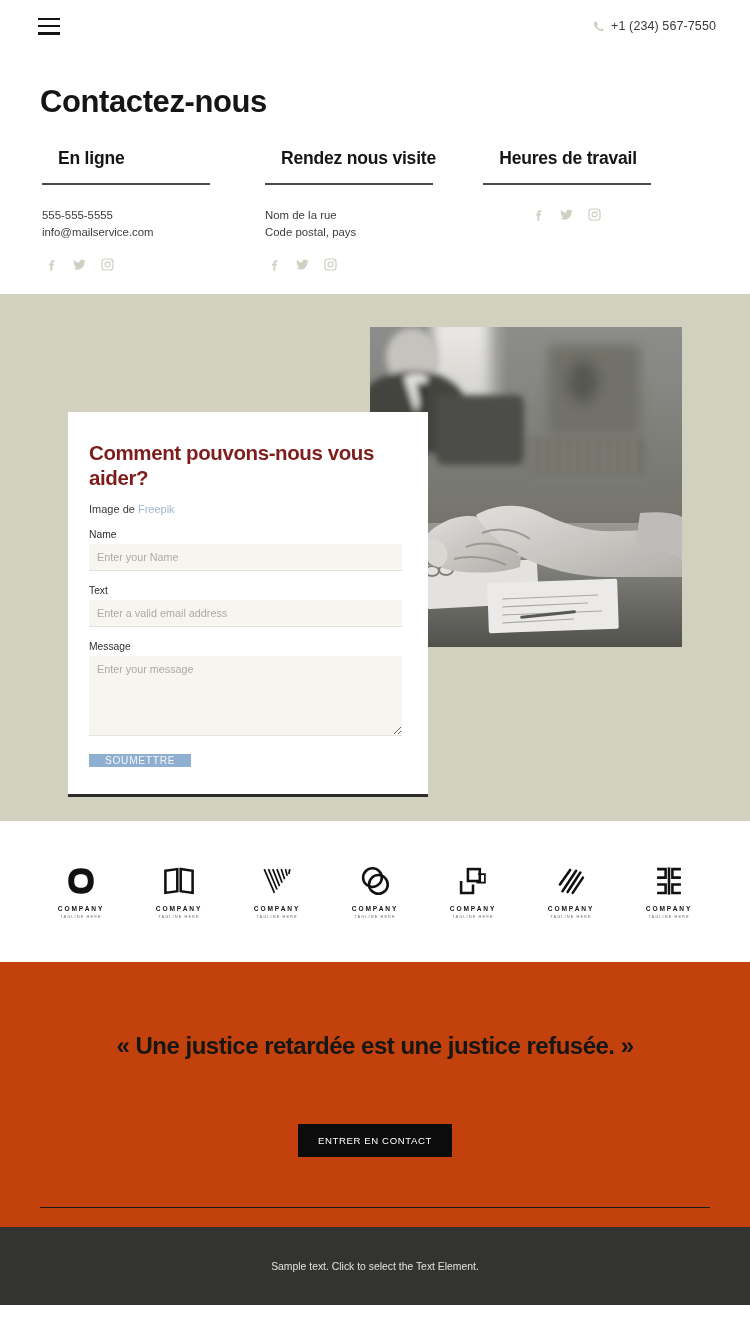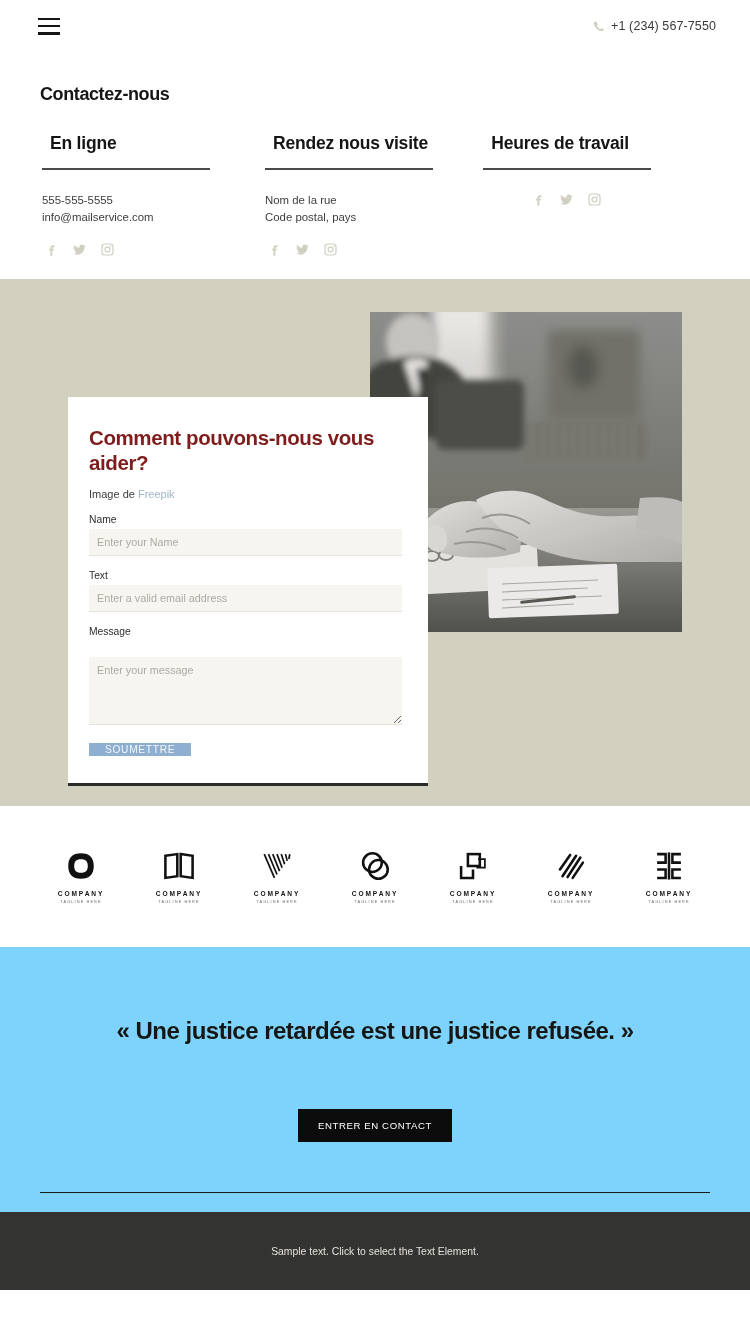--- a/index.html
+++ b/index.html
@@ -43,38 +43,38 @@
     gap: 6px;
     font-size: 12.5px;
     color: #3a3a38;
     letter-spacing: .1px;
   }
   .phone-icon { width: 13px; height: 13px; display: block; }
 
   
   .contact-section { background: #ffffff; padding: 22px 38px 0 38px; }
   .page-title {
-    font-size: 18px;
+    font-size: 31px;
     font-weight: 700;
     letter-spacing: -.4px;
     color: #151515;
     margin: 10px 0 28px 2px;
   }
   .columns { display: flex; }
   .col-online  { width: 230px; }
   .col-visit   { width: 225px; }
   .col-hours   { width: 240px; }
 
   .col-heading {
     font-size: 17.5px;
     font-weight: 700;
     color: #151515;
     letter-spacing: -.2px;
     margin-bottom: 14px;
-    margin-left: 12px;
+    margin-left: 20px;
   }
   .col-rule {
     height: 2px;
     background: #4a4a48;
     width: 168px;
     margin-bottom: 22px;
     margin-left: 4px;
   }
   .col-lines { margin-left: 4px; }
   .col-lines div {
@@ -146,21 +146,21 @@
     background: #f7f5f0;
     border: none;
     border-bottom: 1px solid #e6e3da;
     font-family: "Liberation Sans", sans-serif;
     font-size: 10.8px;
     color: #3c3c3a;
     padding: 7px 8px;
     outline: none;
   }
   .field input::placeholder, .field textarea::placeholder { color: #adaaa4; }
-  .field textarea { height: 68px; resize: vertical; margin-top: 16px; }
+  .field textarea { height: 80px; resize: vertical; }
   .submit-btn {
     margin-top: 14px;
     background: #8fafd0;
     border: none;
     color: #f4f7fb;
     font-family: "Liberation Sans", sans-serif;
     font-size: 10.2px;
     letter-spacing: .7px;
     padding: 1px 16px;
     cursor: pointer;
@@ -193,21 +193,21 @@
   }
   .logo-tagline {
     margin-top: 2px;
     font-size: 3.9px;
     letter-spacing: 1.1px;
     color: #6d6d6b;
   }
 
   
   .quote-section {
-    background: #7dd3fc;
+    background: #c2410c;
     height: 265px;
     position: relative;
     display: flex;
     flex-direction: column;
     align-items: center;
     justify-content: center;
     gap: 40px;
   }
   .quote-text {
     font-size: 24px;

